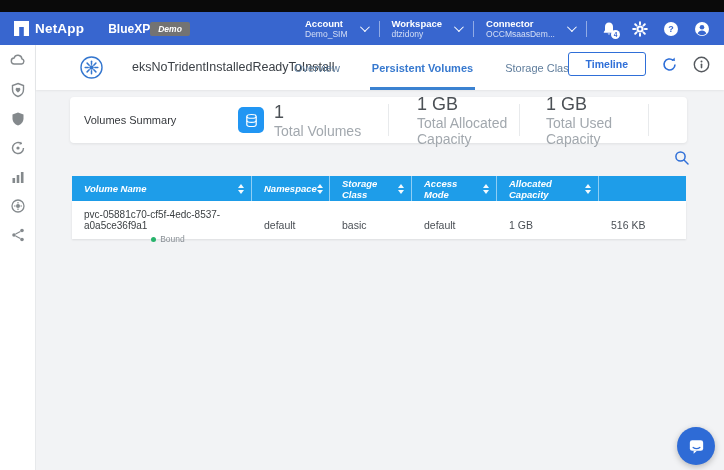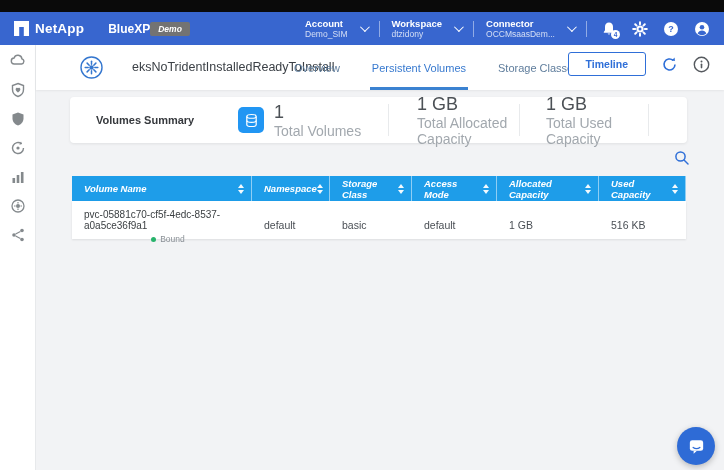--- a/index.html
+++ b/index.html
@@ -40,37 +40,37 @@
 
   
   .title-bar { position:absolute; top:45px; left:36px; right:0; height:45px; background:#fff;
     box-shadow:0 1px 2px rgba(0,0,0,.06); }
   .cluster-icon { position:absolute; left:44px; top:11px; width:23px; height:23px; }
   .page-title { position:absolute; left:96px; top:15px; font-size:12.5px; font-weight:400;
     color:#3b4046; }
   .tabs { position:absolute; left:256px; top:0; height:45px; display:flex; gap:28px; }
   .tab { position:relative; display:flex; align-items:center; font-size:11px; color:#5f7d9c;
     cursor:pointer; padding:0 2px; }
-  .tab.active { color:#3779cf; font-weight:400; }
+  .tab.active { color:#3779cf; font-weight:700; }
   .tab.active::after { content:""; position:absolute; left:0; right:0; bottom:0; height:3px;
     background:#3b82d1; }
   .tb-right { position:absolute; right:14px; top:0; height:38px; display:flex;
     align-items:center; gap:15px; }
   .timeline-btn { border:1px solid #2f6fd8; color:#2f6fd8; background:#fff; font-size:10.5px;
     font-weight:bold; padding:5px 17px; border-radius:3px; cursor:pointer;
     font-family:"Liberation Sans", sans-serif; }
   .round-icon { width:17px; height:17px; cursor:pointer; }
 
   
   .content { position:absolute; top:90px; left:36px; right:0; bottom:0; }
 
   .summary-card { position:absolute; left:34px; top:7px; width:617px; height:46px;
     background:#fff; border-radius:4px; box-shadow:0 1px 3px rgba(0,0,0,.08);
     display:flex; align-items:center; }
-  .summary-title { width:150px; padding-left:26px; font-size:11px; font-weight:bold; color:#36393d; }
+  .summary-title { width:150px; padding-left:14px; font-size:11px; font-weight:normal; color:#36393d; }
   .stat { display:flex; align-items:center; }
   .stat-icon { width:26px; height:26px; background:#2196f3; border-radius:5px;
     display:flex; align-items:center; justify-content:center; margin-right:10px; }
   .stat-text { display:flex; flex-direction:column; }
   .stat-value { font-size:18px; color:#4c5156; line-height:20px; }
   .stat-label { font-size:14px; color:#a2a8ae; margin-top:1px; }
   .v-div { width:1px; height:32px; background:#e8eaec; }
   .stat-1 { width:168px; padding-left:18px; }
   .stat-2 { width:130px; padding-left:28px; }
   .stat-3 { width:128px; padding-left:26px; }
@@ -342,27 +342,20 @@
               <span class="dn"></span>
             </span>
         </div>
         <div class="t-cell c5">
           <span>Allocated Capacity</span>
           <span class="sort">
               <span class="up"></span>
               <span class="dn"></span>
             </span>
         </div>
-        <div class="t-cell c6">
-          <span>Used Capacity</span>
-          <span class="sort">
-              <span class="up"></span>
-              <span class="dn"></span>
-            </span>
-        </div>
       </div>
 
       <div class="t-row">
         <div class="t-cell c1 name-cell">
           <span class="vol-name">pvc-05881c70-cf5f-4edc-8537-a0a5ce36f9a1</span>
           <span class="vol-status">
             <span class="status-dot"></span>
             <span class="status-text">Bound</span>
           </span>
         </div>

